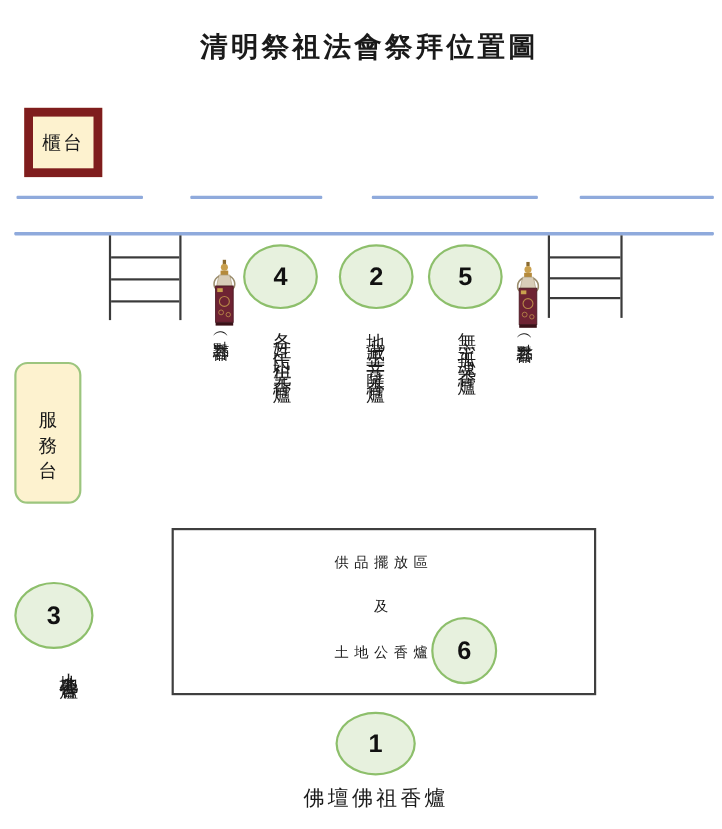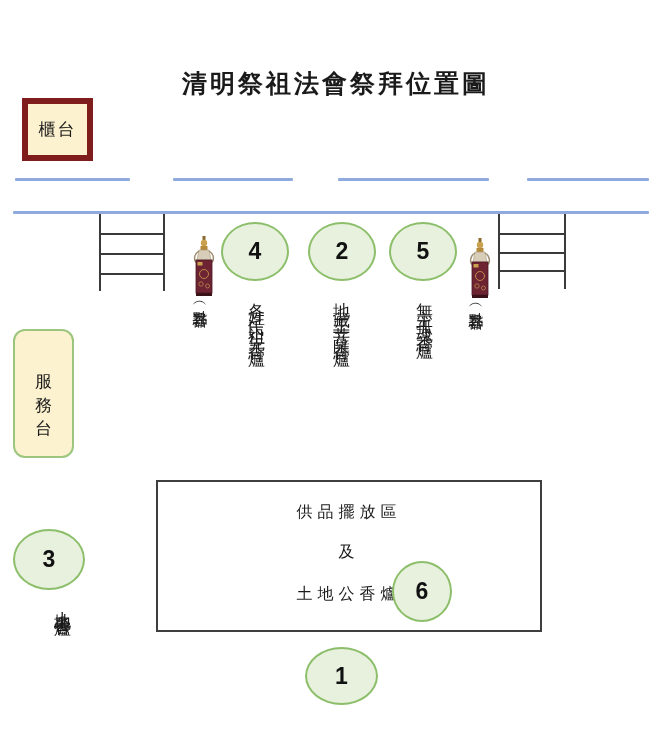--- a/index.html
+++ b/index.html
@@ -3,42 +3,42 @@
 <meta charset="utf-8">
 <style>
   html,body { margin:0; padding:0; background:#ffffff; }
   .page {
     position:relative; width:656px; height:754px; background:#ffffff;
     font-family:"Liberation Serif","DejaVu Serif",serif; color:#1a1a1a;
     overflow:hidden;
   }
   .title {
     position:absolute; top:26px; left:0; width:100%; box-sizing:border-box; padding-left:16px;
-    text-align:center; font-size:25px; font-weight:700; letter-spacing:3px;margin-top:41px;
+    text-align:center; font-size:25px; font-weight:700; letter-spacing:3px;
   }
   .box {
     position:absolute; box-sizing:border-box; background:#FDF2CF;
     display:flex; align-items:center; justify-content:center;
   }
-  .counter { left:22px; top:98px; width:71px; height:63px; border:6px solid #7f1d1d; font-size:17px; letter-spacing:2px; }
+  .counter { left:22px; top:98px; width:71px; height:63px; border:8px solid #7f1d1d; font-size:17px; letter-spacing:2px; }
   .service { left:13px; top:329px; width:61px; height:129px; border:2px solid #9CC57E; border-radius:12px; }
   .service .vtxt { font-size:17px; letter-spacing:22px; }
   .blueseg, .blueline { position:absolute; height:3px; background:#8FAADC; border-radius:1px; }
   .ladder { position:absolute; border-left:2px solid #3A3A3A; border-right:2px solid #3A3A3A; }
   .rung { position:absolute; left:0; right:0; height:2px; background:#3A3A3A; }
   .circle {
     position:absolute; border-radius:50%; background:#E7F1DE; border:2px solid #8DBF6B;
     box-sizing:border-box; display:flex; align-items:center; justify-content:center;
     font-family:"Liberation Sans","DejaVu Sans",sans-serif; font-weight:700; font-size:23px; color:#111;
   }
   .vtxt { writing-mode:vertical-rl; }
   .vlabel { position:absolute; writing-mode:vertical-rl; font-size:17px; letter-spacing:8px; line-height:20px; }
   .vlabel-small { position:absolute; writing-mode:vertical-rl; font-size:15px; letter-spacing:2px; line-height:18px; }
   .offer-rect { position:absolute; left:156px; top:480px; width:386px; height:152px; border:2px solid #3F3F3F; box-sizing:border-box; background:#fff; }
-  .offer-line { position:absolute; left:156px; width:386px; text-align:center; font-size:16px; letter-spacing:5px; }
+  .offer-line { position:absolute; left:156px; width:386px; text-align:center; font-size:13px; letter-spacing:5px; }
   .hlabel { position:absolute; text-align:center; font-size:19px; letter-spacing:3px; }
   svg { display:block; }
 </style>
 </head>
 <body>
 
 <div class="page">
 
   <div class="title">清明祭祖法會祭拜位置圖</div>
 
@@ -129,14 +129,15 @@
   <div class="offer-line" style="top:542px;">及</div>
   <div class="offer-line" style="top:584px;">土地公香爐</div>
 
   <div class="circle" style="left:392px; top:561px; width:60px; height:61px;">
     <span>6</span>
   </div>
 
   <div class="circle" style="left:305px; top:647px; width:73px; height:58px;">
     <span>1</span>
   </div>
+  <div class="hlabel" style="left:242px; top:713px; width:200px;">佛壇佛祖香爐</div>
 
 </div>
 
 </body></html>

